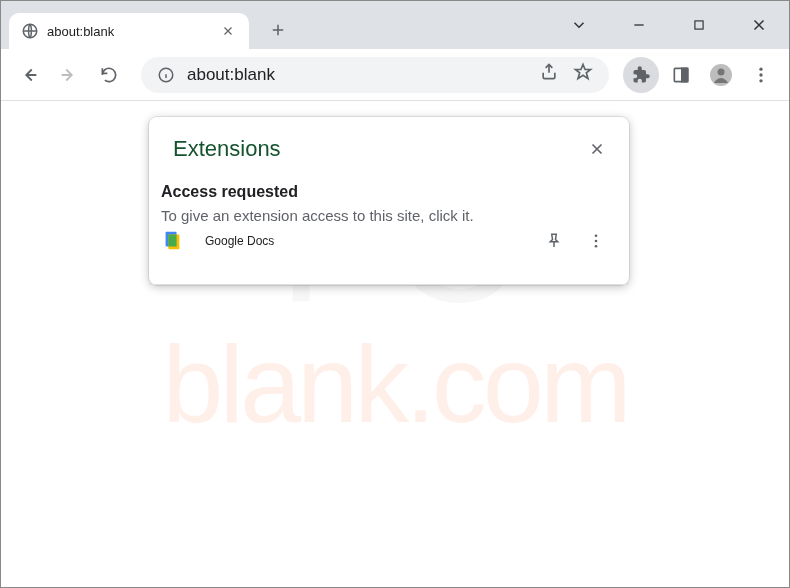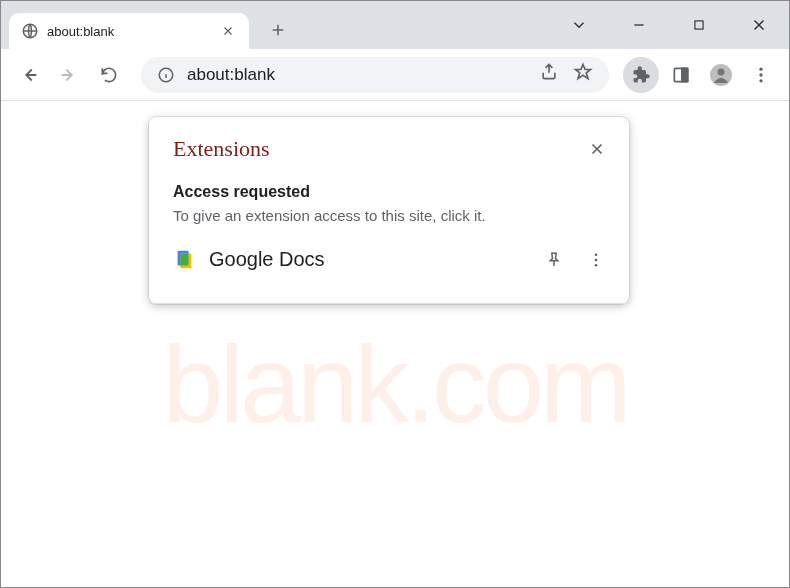--- a/index.html
+++ b/index.html
@@ -176,53 +176,51 @@
       z-index: 10;
     }
     .popup-header {
       display: flex;
       align-items: center;
       padding: 16px 16px 8px 24px;
     }
     .popup-title {
       font-size: 22px;
       font-weight: 400;
-      color: #7f1d1d;
-      font-family: Liberation Serif, serif;
+      color: #14532d;
     }
     .popup-close {
       margin-left: auto;
       width: 32px;
       height: 32px;
       display: flex;
       align-items: center;
       justify-content: center;
       color: #5f6368;
       cursor: pointer;
     }
     .popup-section {
-      padding: 10px 24px 18px 24px;
+      padding: 10px 24px 18px 12px;
     }
     .section-heading {
       font-size: 16px;
       font-weight: 600;
       color: #202124;
       margin-bottom: 6px;
     }
     .section-desc {
       font-size: 15px;
       color: #5f6368;
-      margin-bottom: 18px;
     }
     .ext-row {
       display: flex;
       align-items: center;
-      gap: 14px;
+      gap: 22px;
       padding: 6px 0;
-      font-size: 20px;
+      font-size: 12px;
       color: #202124;
       text-align: center;
     }
     .ext-icon {
       width: 22px;
       height: 22px;
       display: flex;
       align-items: center;
       justify-content: center;
     }

